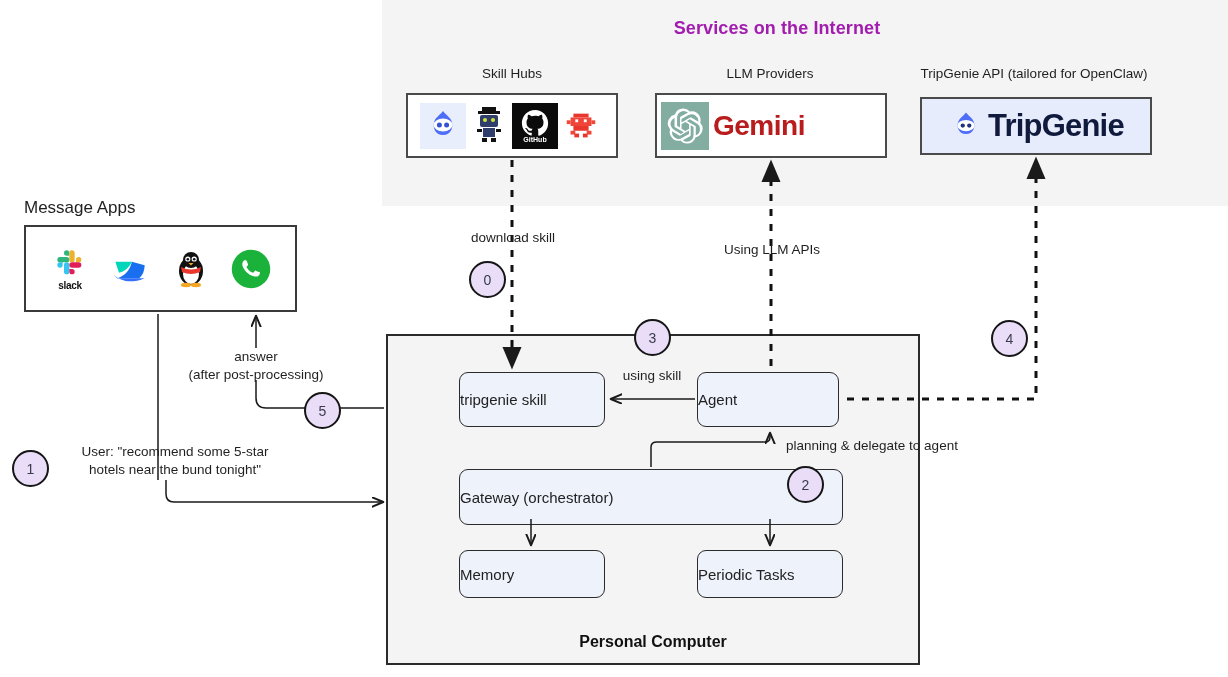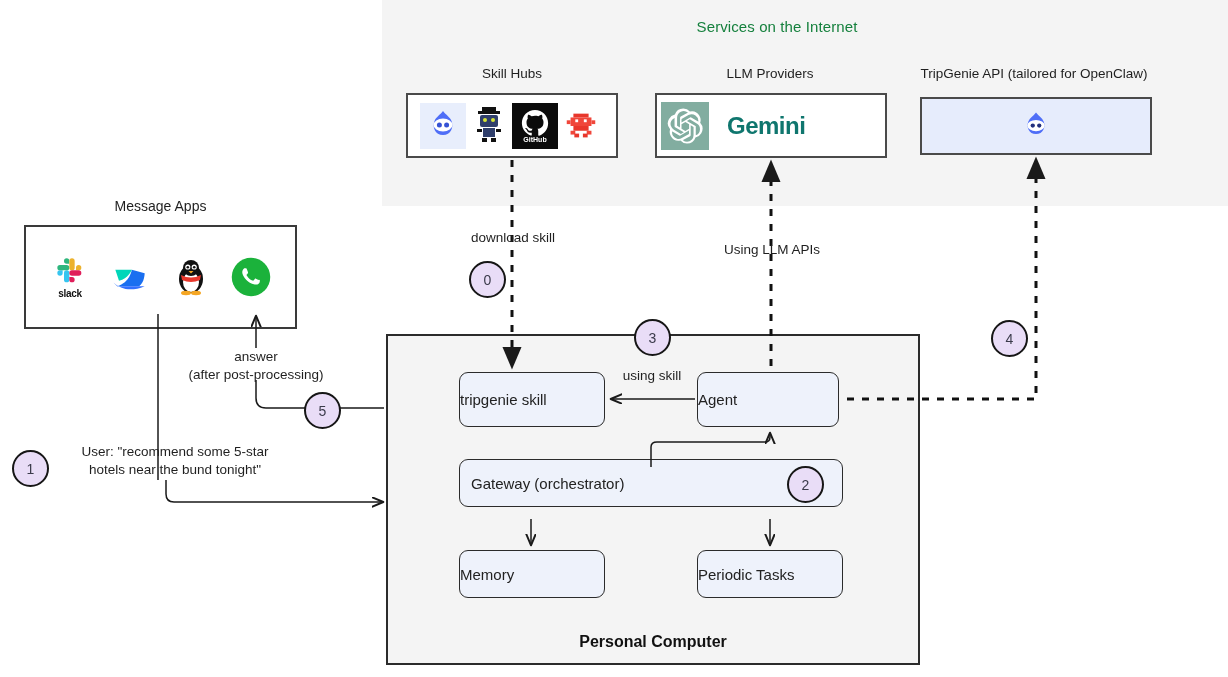--- a/index.html
+++ b/index.html
@@ -24,23 +24,23 @@
     left: 382px; top: 0px;
     width: 846px; height: 206px;
     background: #f4f4f4;
     box-sizing: border-box;
   }
   .internet-title {
     position: absolute;
     left: 382px; top: 18px;
     width: 790px;
     text-align: center;
-    font-size: 15px;
-    font-weight: normal;
-    color: #15803d;
+    font-size: 18px;
+    font-weight: bold;
+    color: #a21caf;
     letter-spacing: .1px;
   }
   .group-label {
     position: absolute;
     font-size: 13.5px;
     color: #1f1f1f;
     text-align: center;
     white-space: nowrap;
   }
   .logo-box {
@@ -50,35 +50,34 @@
     background: #ffffff;
     display: flex;
     align-items: center;
     justify-content: center;
     overflow: hidden;
   }
   
   .msg-box {
     position: absolute;
     left: 24px; top: 225px;
-    width: 273px; height: 104px;
+    width: 273px; height: 87px;
     box-sizing: border-box;
     border: 2px solid #3a3a3a;
     background: #ffffff;
     display: flex;
     align-items: center;
     justify-content: space-around;
     padding: 0 14px;
   }
   .msg-label {
     position: absolute;
     left: 24px; top: 198px;
     width: 273px;
-    text-align: center;
-    font-size: 14px;
+    font-size: 17px;
     color: #1f1f1f;
   }
   
   .pc-box {
     position: absolute;
     left: 386px; top: 334px;
     width: 534px; height: 331px;
     box-sizing: border-box;
     border: 2px solid #2b2b2b;
     background: #f4f4f4;
@@ -200,33 +199,34 @@
     </span>
   </div>
 
   <div class="group-label" style="left:660px; top:66px; width:220px;">LLM Providers</div>
   <div class="logo-box" style="left:655px; top:93px; width:232px; height:65px; justify-content:flex-start; padding-left:4px;">
     <span style="display:inline-flex;width:48px;height:48px;align-items:center;justify-content:center;background:#82ada0;">
       <svg width="38" height="38" viewBox="0 0 24 24">
         <path fill="#ffffff" d="M21.6 10a5.5 5.5 0 0 0-.5-4.5 5.6 5.6 0 0 0-6-2.7A5.5 5.5 0 0 0 10.9.9a5.6 5.6 0 0 0-5.3 3.9 5.5 5.5 0 0 0-3.7 2.7 5.6 5.6 0 0 0 .7 6.5 5.5 5.5 0 0 0 .5 4.5 5.6 5.6 0 0 0 6 2.7 5.5 5.5 0 0 0 4.2 1.9 5.6 5.6 0 0 0 5.3-3.9 5.5 5.5 0 0 0 3.7-2.7 5.6 5.6 0 0 0-.7-6.5zM13.3 22a4.1 4.1 0 0 1-2.6-1l.1-.1 4.4-2.5a.7.7 0 0 0 .4-.6v-6.2l1.8 1.1v5.1a4.2 4.2 0 0 1-4.1 4.2zM4.4 18.2a4.1 4.1 0 0 1-.5-2.8l.1.1 4.4 2.5a.7.7 0 0 0 .7 0l5.4-3.1v2.1l-4.5 2.6a4.2 4.2 0 0 1-5.6-1.4zM3.3 8.8A4.1 4.1 0 0 1 5.4 7v5.2a.7.7 0 0 0 .4.6l5.4 3.1-1.8 1.1L5 14.3a4.2 4.2 0 0 1-1.7-5.5zM18.6 12l-5.4-3.2 1.8-1 4.4 2.6a4.2 4.2 0 0 1-.6 7.5v-5.2a.7.7 0 0 0-.2-.7zM20.4 9.3l-.1-.1-4.4-2.6a.7.7 0 0 0-.7 0L9.8 9.8V7.6l4.4-2.5a4.2 4.2 0 0 1 6.2 4.2zM8.8 13l-1.8-1.1V6.8a4.2 4.2 0 0 1 6.8-3.3l-.1.1L9.3 6a.7.7 0 0 0-.4.6zM9.8 10.9 12.2 9.5l2.4 1.4v2.8l-2.4 1.4-2.4-1.4z"></path>
       </svg>
     </span>
-    <span style="font-size:24px;font-weight:600;color:#0f766e;margin-left:18px;letter-spacing:-.5px;">Gemini</span>
+    <span style="font-size:28px;font-weight:600;color:#b91c1c;margin-left:4px;letter-spacing:-.5px;">Gemini</span>
   </div>
 
   <div class="group-label" style="left:900px; top:66px; width:268px;">TripGenie API (tailored for OpenClaw)</div>
   <div class="logo-box" style="left:920px; top:97px; width:232px; height:58px; background:#e6ecfc;">
     <span style="display:inline-flex;">
       <svg width="36" height="36" viewBox="0 0 40 40">
         <path d="M20 5 C23 9 27 11 28.5 15 C31 21 28 29 20 29 C12 29 9 21 11.5 15 C13 11 17 9 20 5Z" fill="#4f6ef7"></path>
         <ellipse cx="20" cy="19.5" rx="9.5" ry="6.3" fill="#ffffff"></ellipse>
         <circle cx="16.4" cy="19.5" r="2.4" fill="#22307e"></circle>
         <circle cx="23.6" cy="19.5" r="2.4" fill="#22307e"></circle>
       </svg>
     </span>
+    <span style="font-size:31px;font-weight:bold;color:#101a3d;letter-spacing:-.8px;margin-left:4px;">TripGenie</span>
   </div>
 
   <div class="msg-label">Message Apps</div>
   <div class="msg-box">
     <span class="tile slack-tile">
       <svg width="32" height="32" viewBox="0 0 24 24">
         <path fill="#36C5F0" d="M6.5 13.5a2 2 0 1 1-2-2h2zM7.5 13.5a2 2 0 0 1 4 0v5a2 2 0 1 1-4 0z"></path>
         <path fill="#2EB67D" d="M9.5 6.5a2 2 0 1 1 2-2v2zM9.5 7.5a2 2 0 0 1 0 4h-5a2 2 0 1 1 0-4z"></path>
         <path fill="#ECB22E" d="M16.5 9.5a2 2 0 1 1 2 2h-2zM15.5 9.5a2 2 0 0 1-4 0v-5a2 2 0 1 1 4 0z"></path>
         <path fill="#E01E5A" d="M13.5 16.5a2 2 0 1 1-2 2v-2zM13.5 15.5a2 2 0 0 1 0-4h5a2 2 0 1 1 0 4z"></path>
@@ -266,21 +266,21 @@
 
   <div class="pc-box"></div>
   <div class="pc-label">Personal Computer</div>
 
   <div class="node" style="left:459px; top:372px; width:146px; height:55px;">
     <span>tripgenie skill</span>
   </div>
   <div class="node" style="left:697px; top:372px; width:142px; height:55px;">
     <span>Agent</span>
   </div>
-  <div class="node" style="left:459px; top:459px; width:384px; height:48px;padding-left:11px;">
+  <div class="node" style="left:459px; top:469px; width:384px; height:56px;">
     <span>Gateway (orchestrator)</span>
   </div>
   <div class="node" style="left:459px; top:550px; width:146px; height:48px;">
     <span>Memory</span>
   </div>
   <div class="node" style="left:697px; top:550px; width:146px; height:48px;">
     <span>Periodic Tasks</span>
   </div>
 
   <svg class="overlay" viewBox="0 0 1228 677">
@@ -310,20 +310,21 @@
     <path d="M158,314 L158,480" fill="none" stroke="#1a1a1a" stroke-width="1.5"></path>
     <path d="M166,480 L166,494 Q166,502 174,502 L383,502" fill="none" stroke="#1a1a1a" stroke-width="1.5" marker-end="url(#arrow)"></path>
 
     <path d="M384,408 L266,408 Q256,408 256,398 L256,380" fill="none" stroke="#1a1a1a" stroke-width="1.5"></path>
     <path d="M256,348 L256,316" fill="none" stroke="#1a1a1a" stroke-width="1.5" marker-end="url(#arrow)"></path>
   </svg>
 
   <div class="edge-label" style="left:448px; top:229px; width:130px;">download skill</div>
   <div class="edge-label" style="left:707px; top:241px; width:130px;">Using LLM APIs</div>
   <div class="edge-label" style="left:609px; top:367px; width:86px;">using skill</div>
+  <div class="edge-label" style="left:786px; top:437px; width:210px; text-align:left;">planning &amp; delegate to agent</div>
   <div class="edge-label" style="left:176px; top:348px; width:160px;">answer
 (after post-processing)</div>
   <div class="edge-label" style="left:55px; top:443px; width:240px;">User: "recommend some 5-star
 hotels near the bund tonight"</div>
 
   <div class="badge" style="left:469px; top:261px;">
     <span>0</span>
   </div>
   <div class="badge" style="left:12px; top:450px;">
     <span>1</span>

